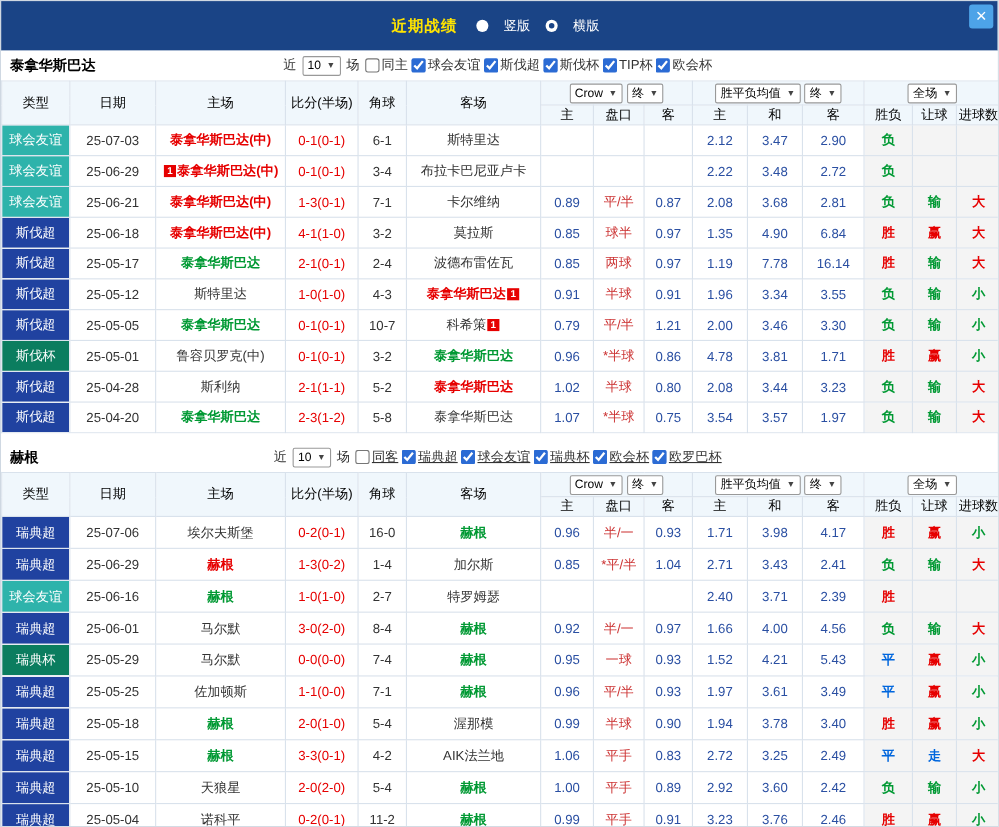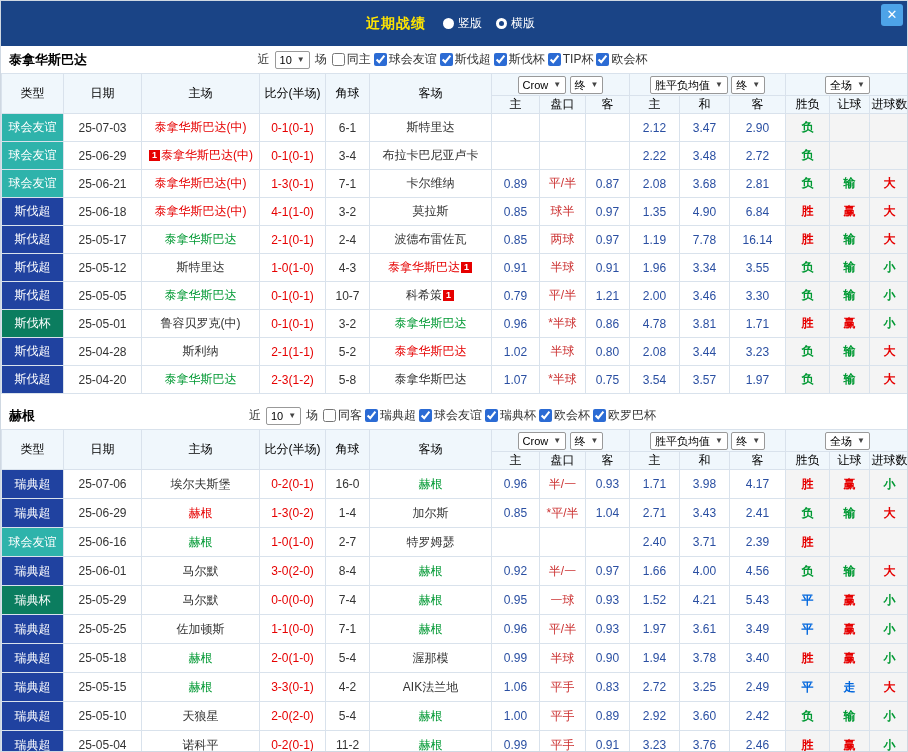--- a/index.html
+++ b/index.html
@@ -2,21 +2,21 @@
 <html><head>
 <meta charset="utf-8">
 <style>
   * { box-sizing: border-box; }
   body { margin:0; background:#ffffff; font-family:"Liberation Sans","DejaVu Sans",sans-serif; }
   .screen { width:908px; height:752px; overflow:hidden; background:#fff; position:relative; border:1px solid #cfd8e2; }
 
   
   .titlebar { height:45px; background:#1a4486; display:flex; align-items:center; justify-content:center; position:relative; color:#fff; font-size:12px; }
   .tb-title { color:#ffe400; font-weight:bold; font-size:14px; margin-right:10px; letter-spacing:1px; }
-  .radio-opt { display:inline-flex; align-items:center; gap:4px; margin:0 7px; cursor:pointer; }
+  .radio-opt { display:inline-flex; align-items:center; gap:14px; margin:0 7px; cursor:pointer; }
   .radio { width:11px; height:11px; border-radius:50%; background:#fff; display:inline-block; position:relative; }
   .radio.checked::after { content:""; position:absolute; left:3px; top:3px; width:5px; height:5px; border-radius:50%; background:#1a4486; }
   .closebtn { position:absolute; right:4px; top:3px; width:22px; height:22px; background:#4da3e8; color:#fff; font-weight:bold; font-size:13px; text-align:center; line-height:22px; border-radius:3px; cursor:pointer; }
 
   
   .filterbar { height:27px; display:flex; align-items:center; font-size:12px; color:#333; position:relative; background:#fff; }
   .teamname { position:absolute; left:8px; font-weight:bold; font-size:13px; color:#000; }
   .filters { margin:0 auto; display:flex; align-items:center; gap:5px; }
   .chk { display:inline-flex; align-items:center; gap:2px; margin-right:3px; cursor:pointer; }
   .chk input { width:13px; height:13px; margin:0; accent-color:#2b6bd4; }
@@ -36,21 +36,21 @@
   td.type { color:#fff; }
   .t-teal  { background:#2eb3ab; }
   .t-navy  { background:#2042a0; }
   .t-green { background:#0b7d5f; }
 
   td.score { color:#e60000; }
   .c-red   { color:#e60000; }
   .c-green { color:#009933; }
   .c-blue  { color:#0066dd; }
   .c-black { color:#333333; }
-  td.teamcell span.c-red, td.teamcell span.c-green { font-weight:normal; }
+  td.teamcell span.c-red, td.teamcell span.c-green { font-weight:bold; }
   td.onum, td.enum { color:#2a4fa2; }
   td.pan { color:#cc3333; }
   td.res { background:#f4f4f4; font-weight:bold; }
 
   .card { display:inline-block; width:11px; height:11px; background:#e60000; color:#fff; font-size:9px; font-weight:bold; line-height:11px; text-align:center; vertical-align:middle; margin:0 1px; }
 
   
   .summary { height:26px; display:flex; align-items:center; justify-content:center; gap:7px; font-size:12px; color:#000; border:1px solid #d9e2ec; border-top:none; background:#fbfdff; }
   .pct { color:#fff; padding:1px 5px; font-weight:bold; border-radius:2px; }
   .pct-green { background:#3aa10e; }
@@ -361,21 +361,21 @@
   <div class="section sec2">
     <div class="filterbar">
       <span class="teamname">赫根</span>
       <div class="filters">
         <span>近</span>
         <span class="sel">
             <span>10</span>
             <i class="arr">▼</i>
           </span>
         <span>场</span>
-        <span class="chkwrap" style="display:inline-flex;align-items:flex-start;">
+        <span class="chkwrap" style="display:inline-flex;align-items:flex-start;text-decoration:underline;">
             <label class="chk">
               <input type="checkbox" style="">
               <span>同客</span>
             </label>
             <label class="chk">
               <input type="checkbox" checked="" style="">
               <span>瑞典超</span>
             </label>
             <label class="chk">
               <input type="checkbox" checked="" style="">

